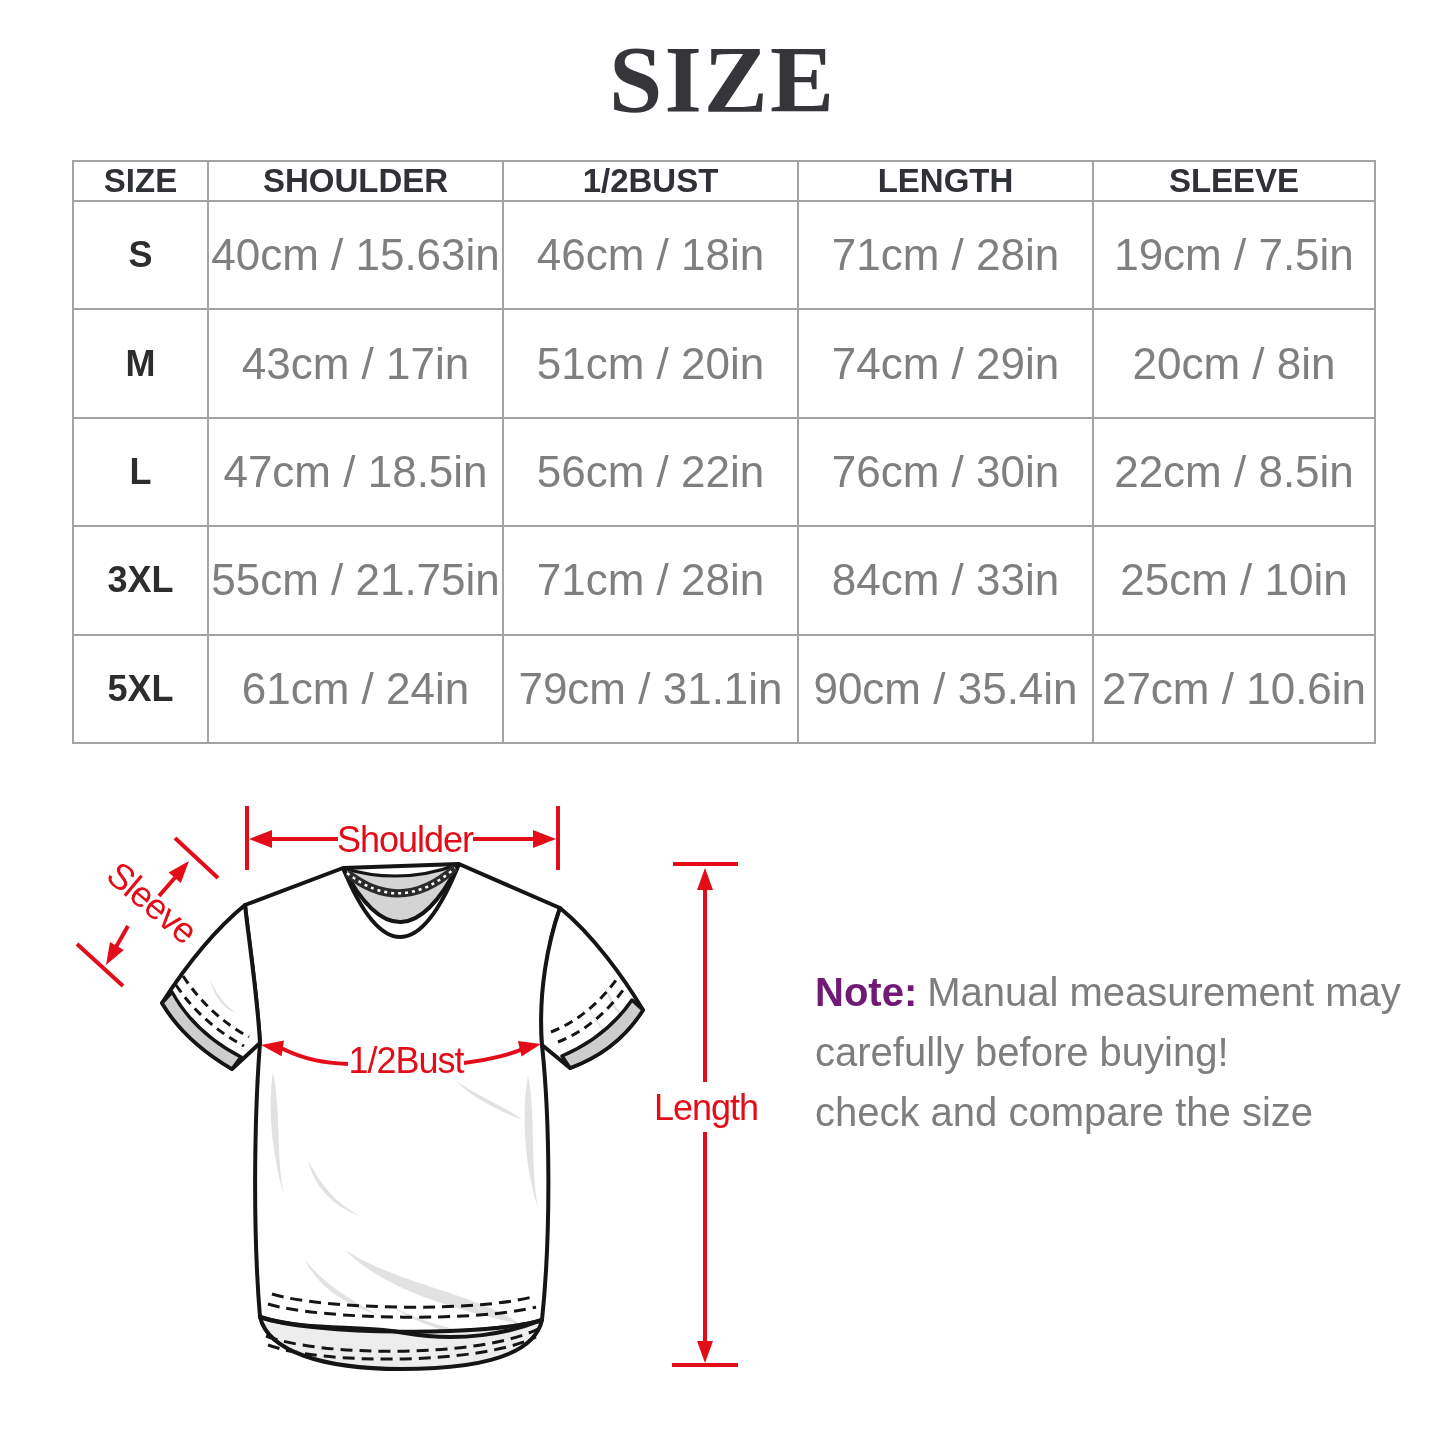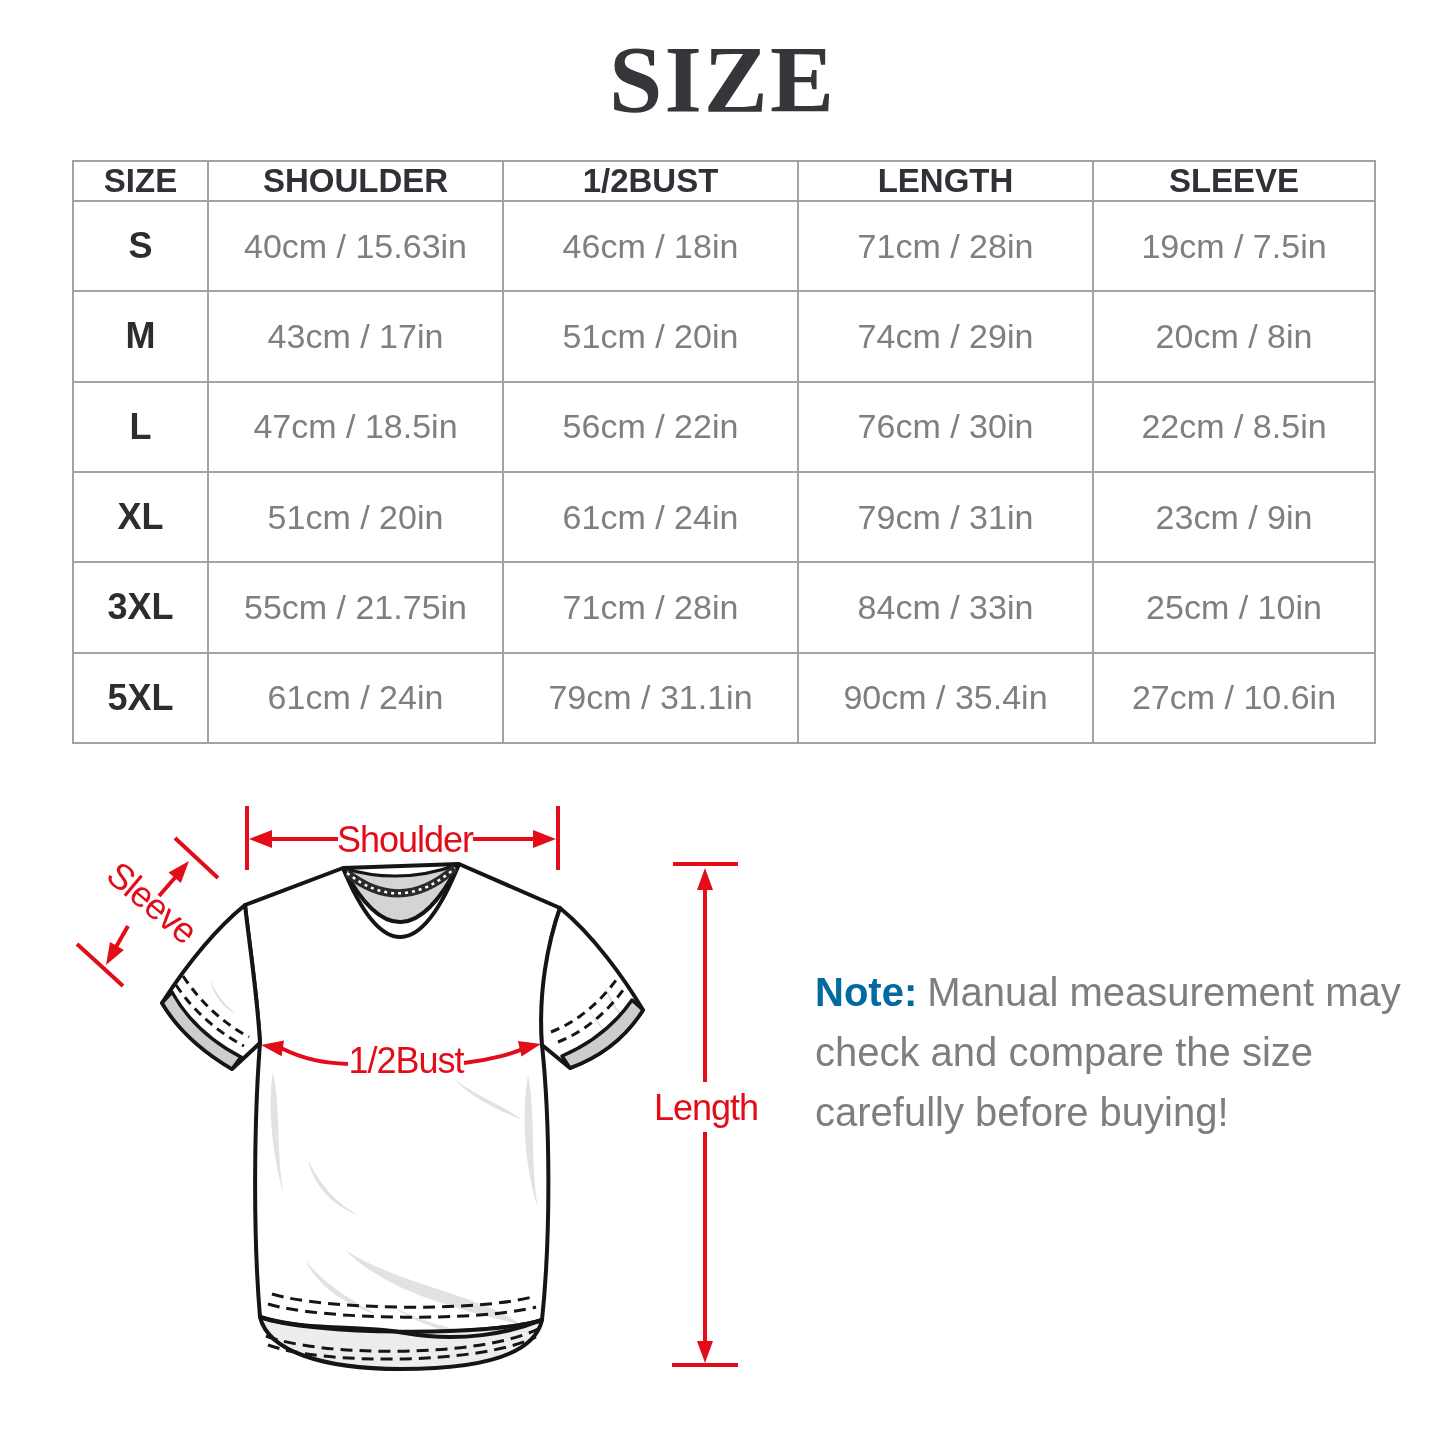--- a/index.html
+++ b/index.html
@@ -20,28 +20,28 @@
     border-collapse:collapse; table-layout:fixed;
   }
   table.size-table th, table.size-table td {
     border:2px solid #a3a3a3;
     text-align:center; vertical-align:middle;
     padding:0;
   }
   table.size-table th {
     font-size:33px; font-weight:bold; color:#2f3136;
   }
-  table.size-table td { font-size:34px; color:#7f7f7f; font-weight:normal; }
+  table.size-table td { font-size:44px; color:#7f7f7f; font-weight:normal; }
   table.size-table td.size-col { font-size:36px; color:#2d2d2d; font-weight:bold; }
 
   .tshirt-diagram { position:absolute; left:60px; top:780px; width:740px; height:660px; }
 
   .note-block { position:absolute; left:815px; top:962px; width:560px; }
   .note-line { font-size:40px; line-height:60px; color:#7e7e7e; white-space:nowrap; }
-  .note-prefix { font-weight:bold; color:#0369a1; margin-right:10px; }
+  .note-prefix { font-weight:bold; color:#701a75; margin-right:10px; }
 
   svg text.red-label {
     font-family:"Liberation Sans", sans-serif;
     font-size:36px; letter-spacing:-1px;
   }
 </style>
 </head>
 <body>
 
 <div class="stage">
@@ -81,27 +81,20 @@
           <td>20cm / 8in</td>
         </tr>
         <tr>
           <td class="size-col">L</td>
           <td>47cm / 18.5in</td>
           <td>56cm / 22in</td>
           <td>76cm / 30in</td>
           <td>22cm / 8.5in</td>
         </tr>
         <tr>
-          <td class="size-col">XL</td>
-          <td>51cm / 20in</td>
-          <td>61cm / 24in</td>
-          <td>79cm / 31in</td>
-          <td>23cm / 9in</td>
-        </tr>
-        <tr>
           <td class="size-col">3XL</td>
           <td>55cm / 21.75in</td>
           <td>71cm / 28in</td>
           <td>84cm / 33in</td>
           <td>25cm / 10in</td>
         </tr>
         <tr>
           <td class="size-col">5XL</td>
           <td>61cm / 24in</td>
           <td>79cm / 31.1in</td>
@@ -221,20 +214,20 @@
         <line x1="612" y1="585" x2="678" y2="585" stroke-width="4"></line>
       </g>
     </g>
   </svg>
 
   <div class="note-block">
     <div class="note-line">
       <span class="note-prefix">Note:</span><span>Manual measurement may</span>
     </div>
     <div class="note-line">
+      <span>carefully before buying!</span>
+    </div>
+    <div class="note-line">
       <span>check and compare the size</span>
     </div>
-    <div class="note-line">
-      <span>carefully before buying!</span>
-    </div>
   </div>
 
 </div>
 
 </body></html>

